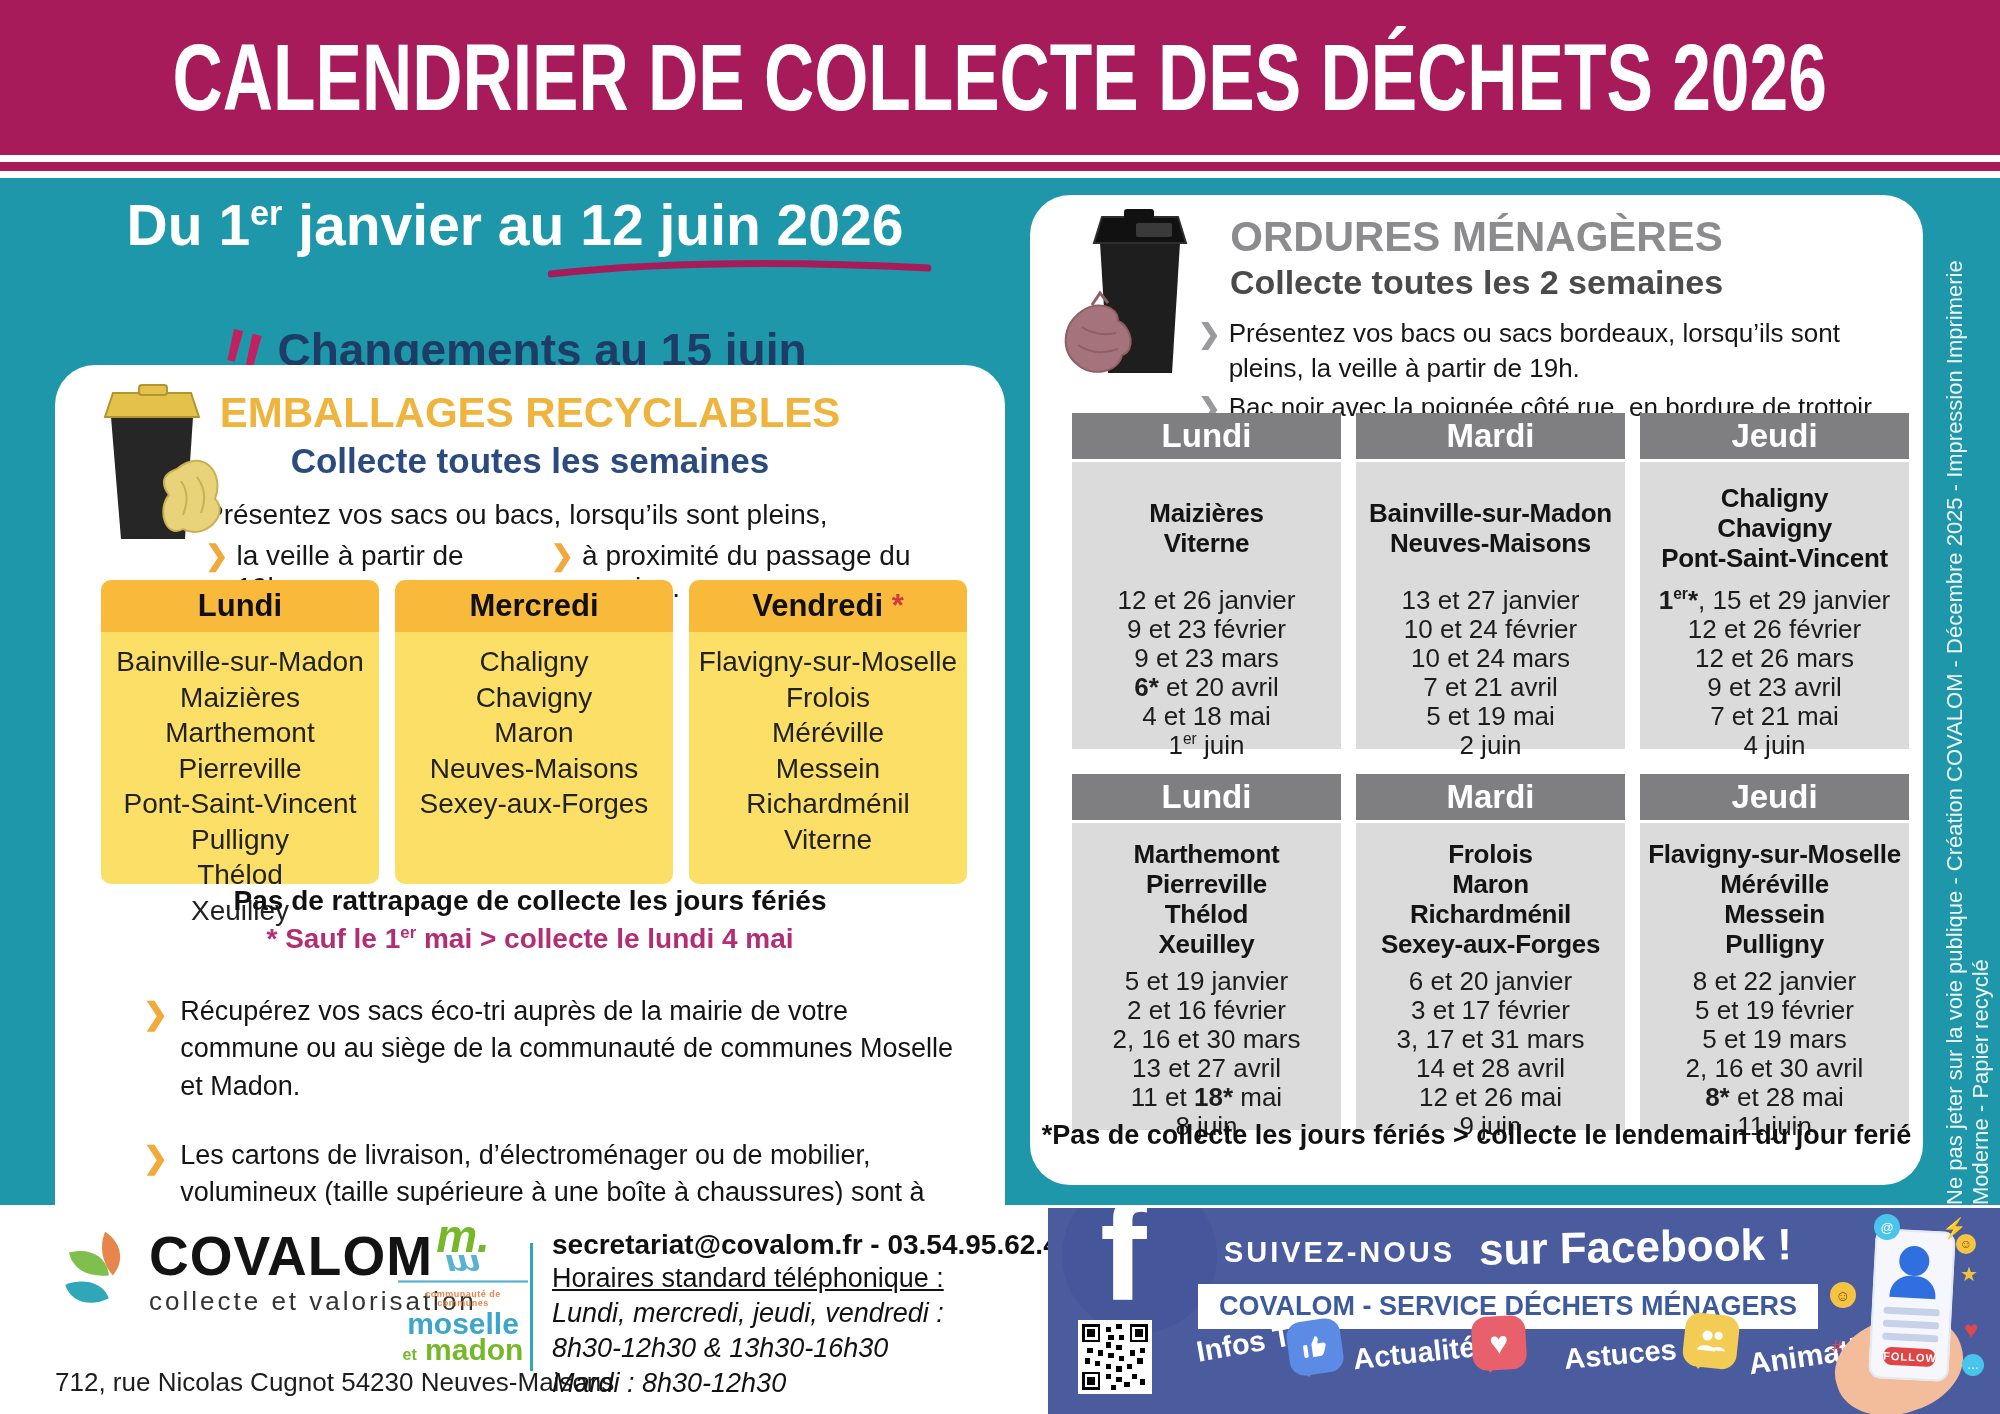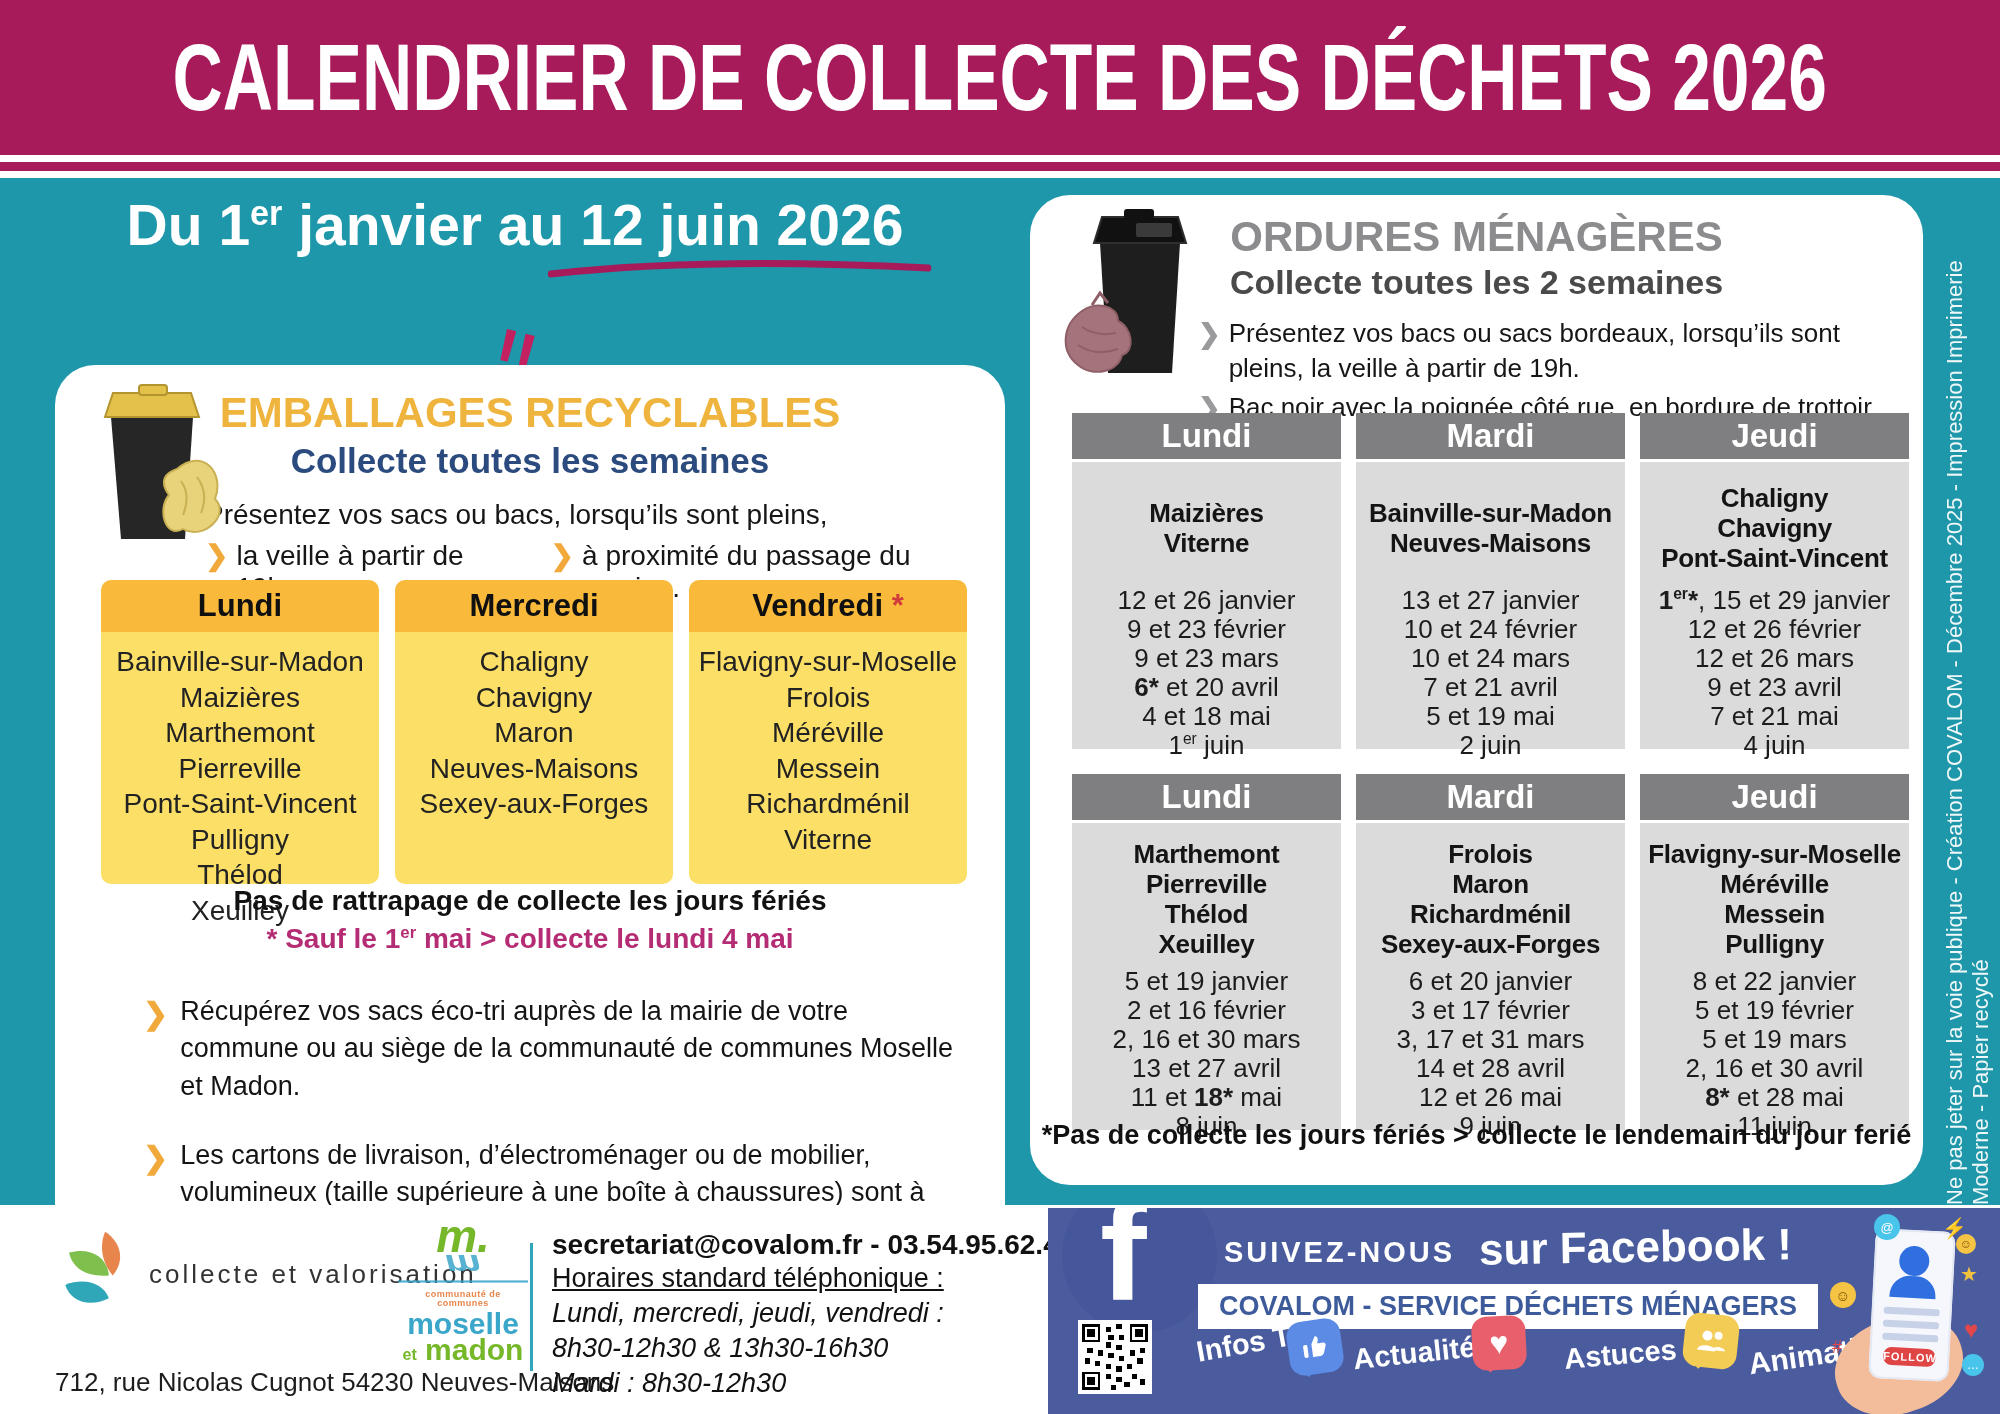--- a/index.html
+++ b/index.html
@@ -152,20 +152,21 @@
   </div>
 
   <main class="main">
 
     <div class="period">
       <h2><span>Du 1</span><sup>er</sup><span> janvier au </span><span class="underlined"><span>12 juin 2026</span><svg class="uline" viewBox="0 0 520 22" preserveAspectRatio="none">
               <path d="M6 16 C150 4 330 3 514 10" stroke="#A81B5B" stroke-width="7" fill="none" stroke-linecap="round"></path>
             </svg></span></h2>
       <div class="alert">
         <span class="marks">!!</span>
+        <span class="atext">Changements au 15 juin</span>
       </div>
     </div>
 
     <section class="card card-recy">
       <svg class="bin-svg bin-yellow" viewBox="0 0 152 168">
         <path d="M30 40 L112 40 L104 162 L40 162 Z" fill="#262626"></path>
         <path d="M24 40 L118 40 L110 16 L32 16 Z" fill="#E3C14B" stroke="#B39530" stroke-width="2"></path>
         <rect x="58" y="8" width="28" height="10" rx="3" fill="#E3C14B" stroke="#B39530" stroke-width="2"></rect>
         <path d="M96 92 C122 70 144 96 134 122 C150 138 122 164 102 152 C84 162 76 132 88 118 C78 104 84 96 96 92 Z" fill="#E8D27A" stroke="#C9B053" stroke-width="2"></path>
         <path d="M100 104 q10 14 2 34 M116 100 q12 16 4 36" stroke="#C9B053" stroke-width="2" fill="none"></path>
@@ -374,20 +375,21 @@
 
   <footer class="footer">
 
     <div class="cov-logo">
       <svg width="95" height="92" viewBox="0 0 100 95">
         <path fill="#E8854C" d="M58 4 C74 14 80 34 66 50 C54 36 52 18 58 4Z"></path>
         <path fill="#7FBF4D" d="M20 26 C42 20 60 30 62 50 C40 52 24 44 20 26Z"></path>
         <path fill="#2FA7B8" d="M16 60 C36 52 56 58 62 74 C42 84 22 78 16 60Z"></path>
       </svg>
       <div>
+        <div class="cov-name">COVALOM</div>
         <div class="cov-tag">collecte et valorisation</div>
       </div>
     </div>
 
     <div class="mm-logo">
       <span class="mm-green">m.</span>
       <span class="mm-blue-m">m</span>
       <div class="mm-cc">communauté de communes</div>
       <div class="mm-moselle">moselle</div>
       <div class="mm-madon"><span class="mm-et">et</span> <span>madon</span></div>

